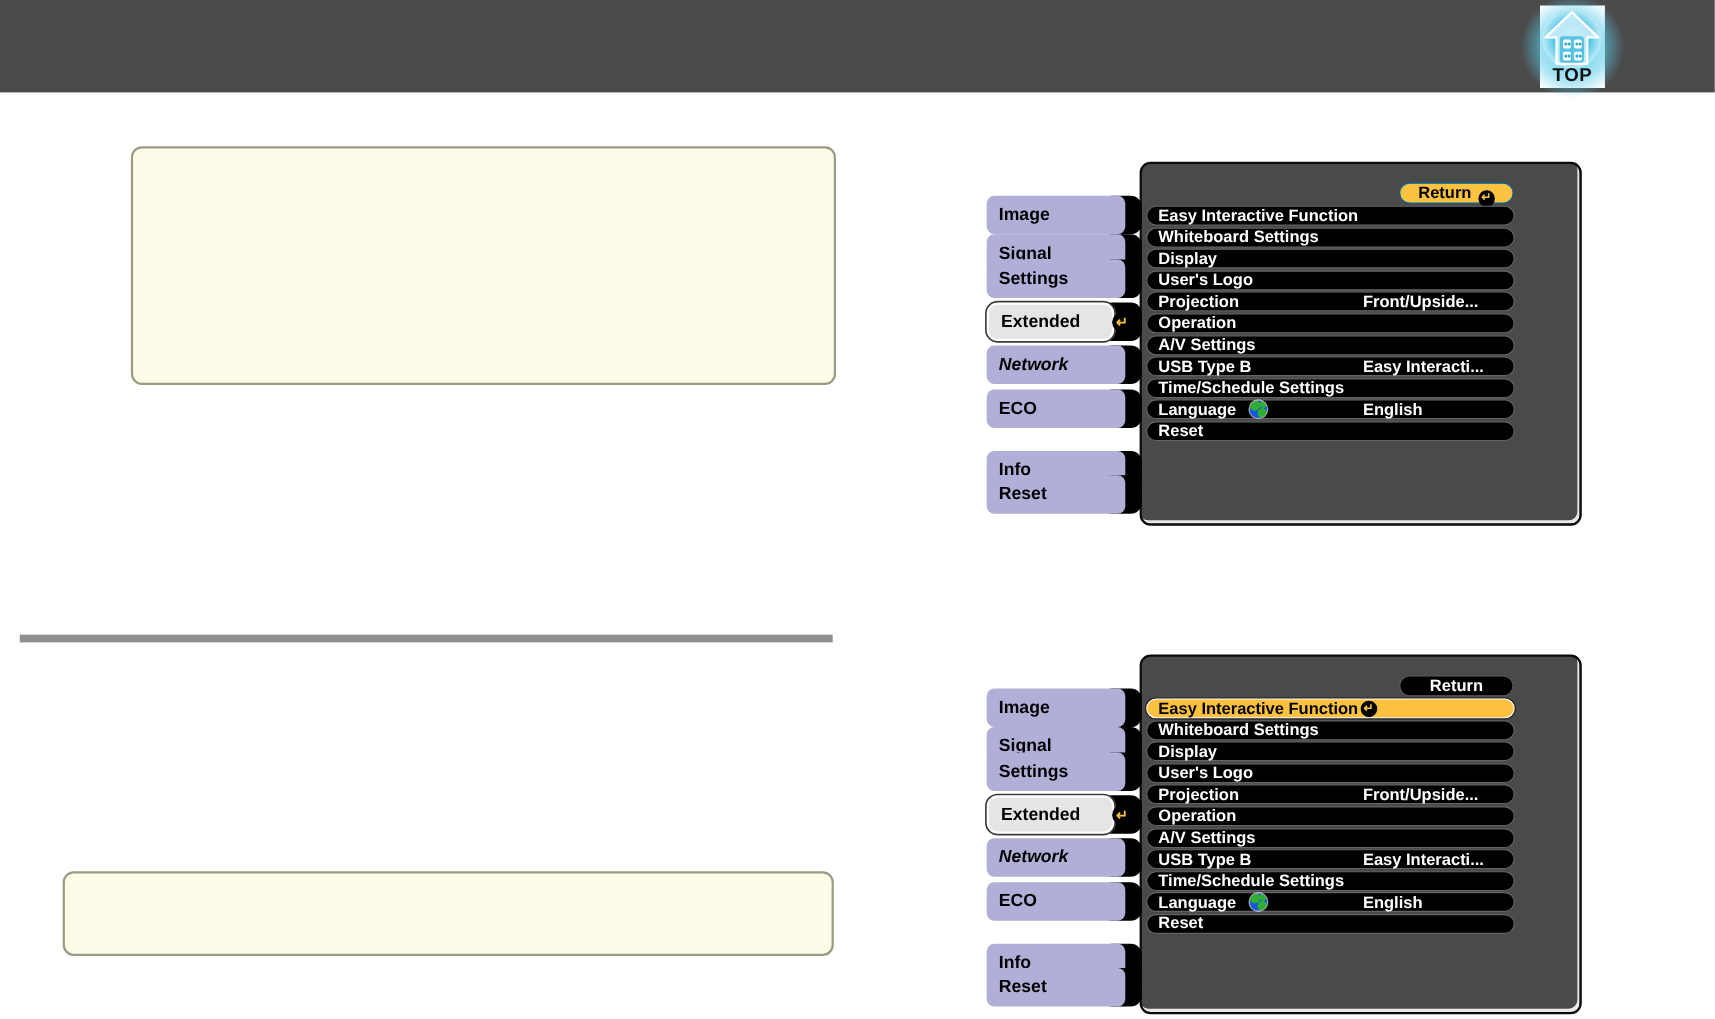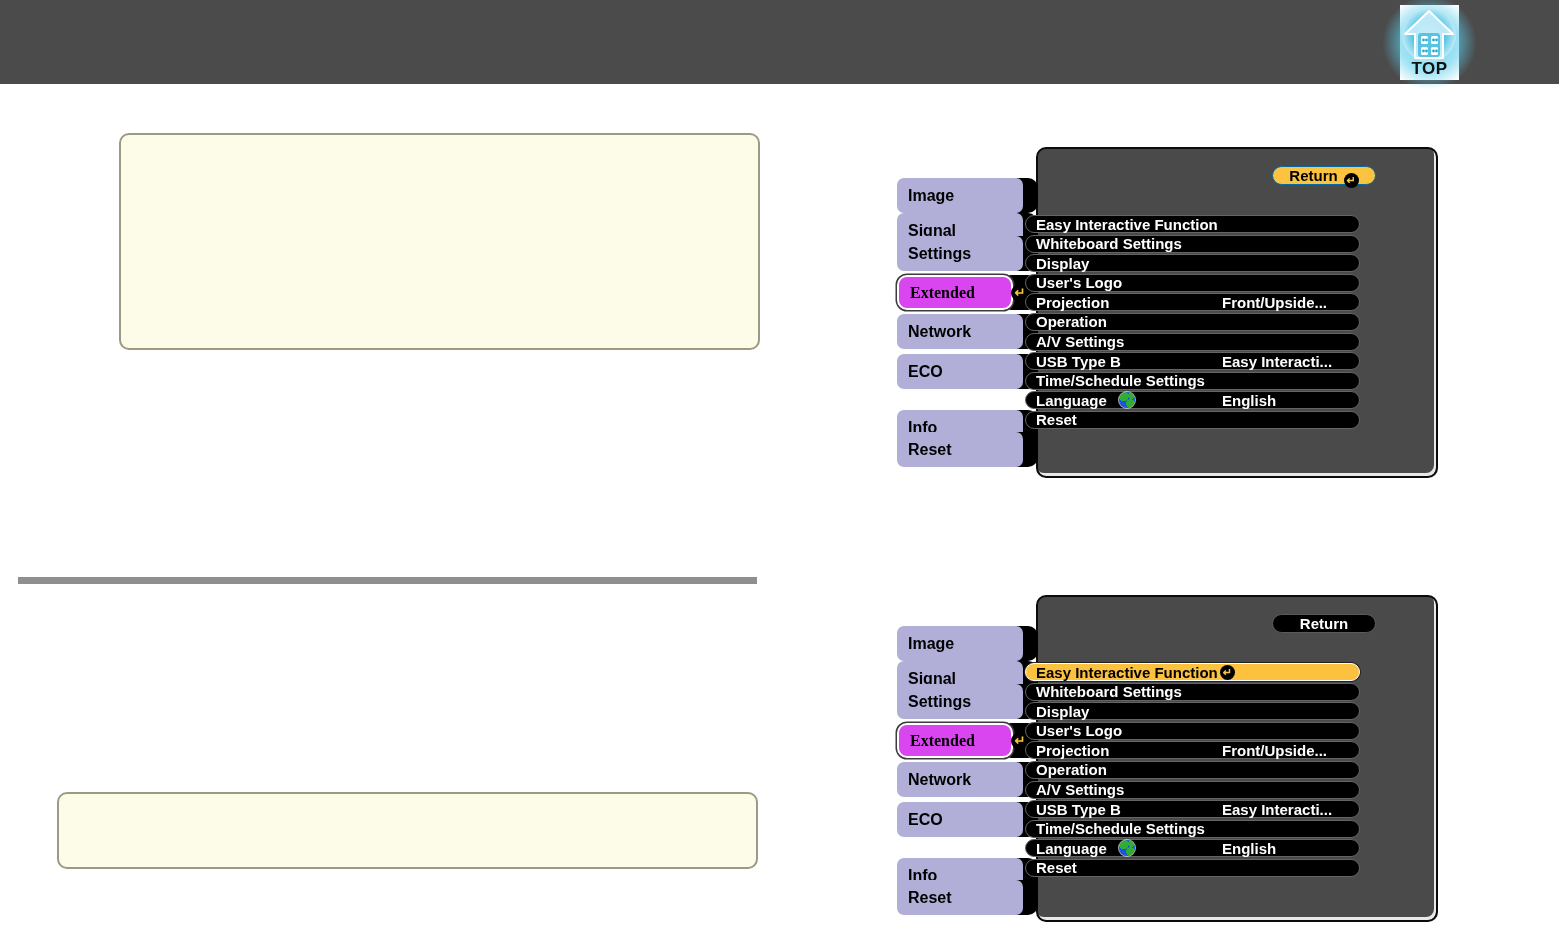--- a/index.html
+++ b/index.html
@@ -45,24 +45,24 @@
 
   
   .tab { position:absolute; left:0; width:141px; height:35px; }
   .tab .cap { position:absolute; left:104px; right:0; top:0; bottom:0; background:#000; border-radius:10px; }
   .tab .lab {
     position:absolute; left:0; top:0; width:126px; height:35px;
     background:#b1afd8; border-radius:7px; color:#000;
     font-weight:bold; font-size:16px; line-height:35px; padding-left:11px;
   }
   .tab.t0 { top:11px;margin-top:20px; }  .tab.t1 { top:66px; }  .tab.t2 { top:89px; }  .tab.t3 { top:128px; }
-  .tab.t4 { top:167px; } .tab.t5 { top:207px; } .tab.t6 { top:263px; } .tab.t7 { top:285px; }
+  .tab.t4 { top:167px;font-style:italic; } .tab.t5 { top:207px; } .tab.t6 { top:263px; } .tab.t7 { top:285px; }
   .tab.active .lab {
-    width:116px; background:#d946ef; border:2px solid #fff; border-radius:10px;
-    line-height:31px; box-shadow: 0 0 0 1.5px #3c3c3c; font-family: Liberation Serif, serif;
+    width:116px; background:#e5e5e5; border:2px solid #fff; border-radius:10px;
+    line-height:31px; box-shadow: 0 0 0 1.5px #3c3c3c;
   }
   .enter-circle {
     display:inline-block; background:#000; color:#fcc13e; border-radius:50%;
     text-align:center; font-weight:bold;
   }
   .tab .enter-circle {
     position:absolute; right:9px; top:50%; margin-top:-9px;
     width:18px; height:18px; font-size:13px; line-height:18px;
   }
 
@@ -70,21 +70,21 @@
   .return-btn {
     position:absolute; left:375px; top:19px; width:104px; height:19px;
     border-radius:10px; font-weight:bold; font-size:15px; line-height:17px;
     text-align:center;
   }
   .osd.f1 .return-btn { background:#fbc340; color:#000; border:1px solid #0369a1; }
   .osd.f2 .return-btn { background:#000; color:#fff; border:1px solid #5a5a5a; }
   .return-btn .enter-circle { width:15px; height:15px; font-size:11px; line-height:15px; vertical-align:-3px; margin-left:6px; }
 
   
-  .menu { position:absolute; left:128px; top:40px; width:335px;margin-top:28px; }
+  .menu { position:absolute; left:145px; top:40px; width:335px; }
   .row {
     position:relative; height:18px; margin-bottom:1.6px;
     background:#000; border:1px solid #646464; border-radius:10px;
     color:#fff; font-weight:bold; font-size:15px; line-height:15px;
     padding:0 10px; display:flex; align-items:center; white-space:nowrap;
   }
   .row .val { position:absolute; left:196px; top:0; line-height:17px; }
   .row.sel {
     background:#fcc13e; color:#000; border:1.5px solid #fff;
     box-shadow: 0 0 0 1px #222;

